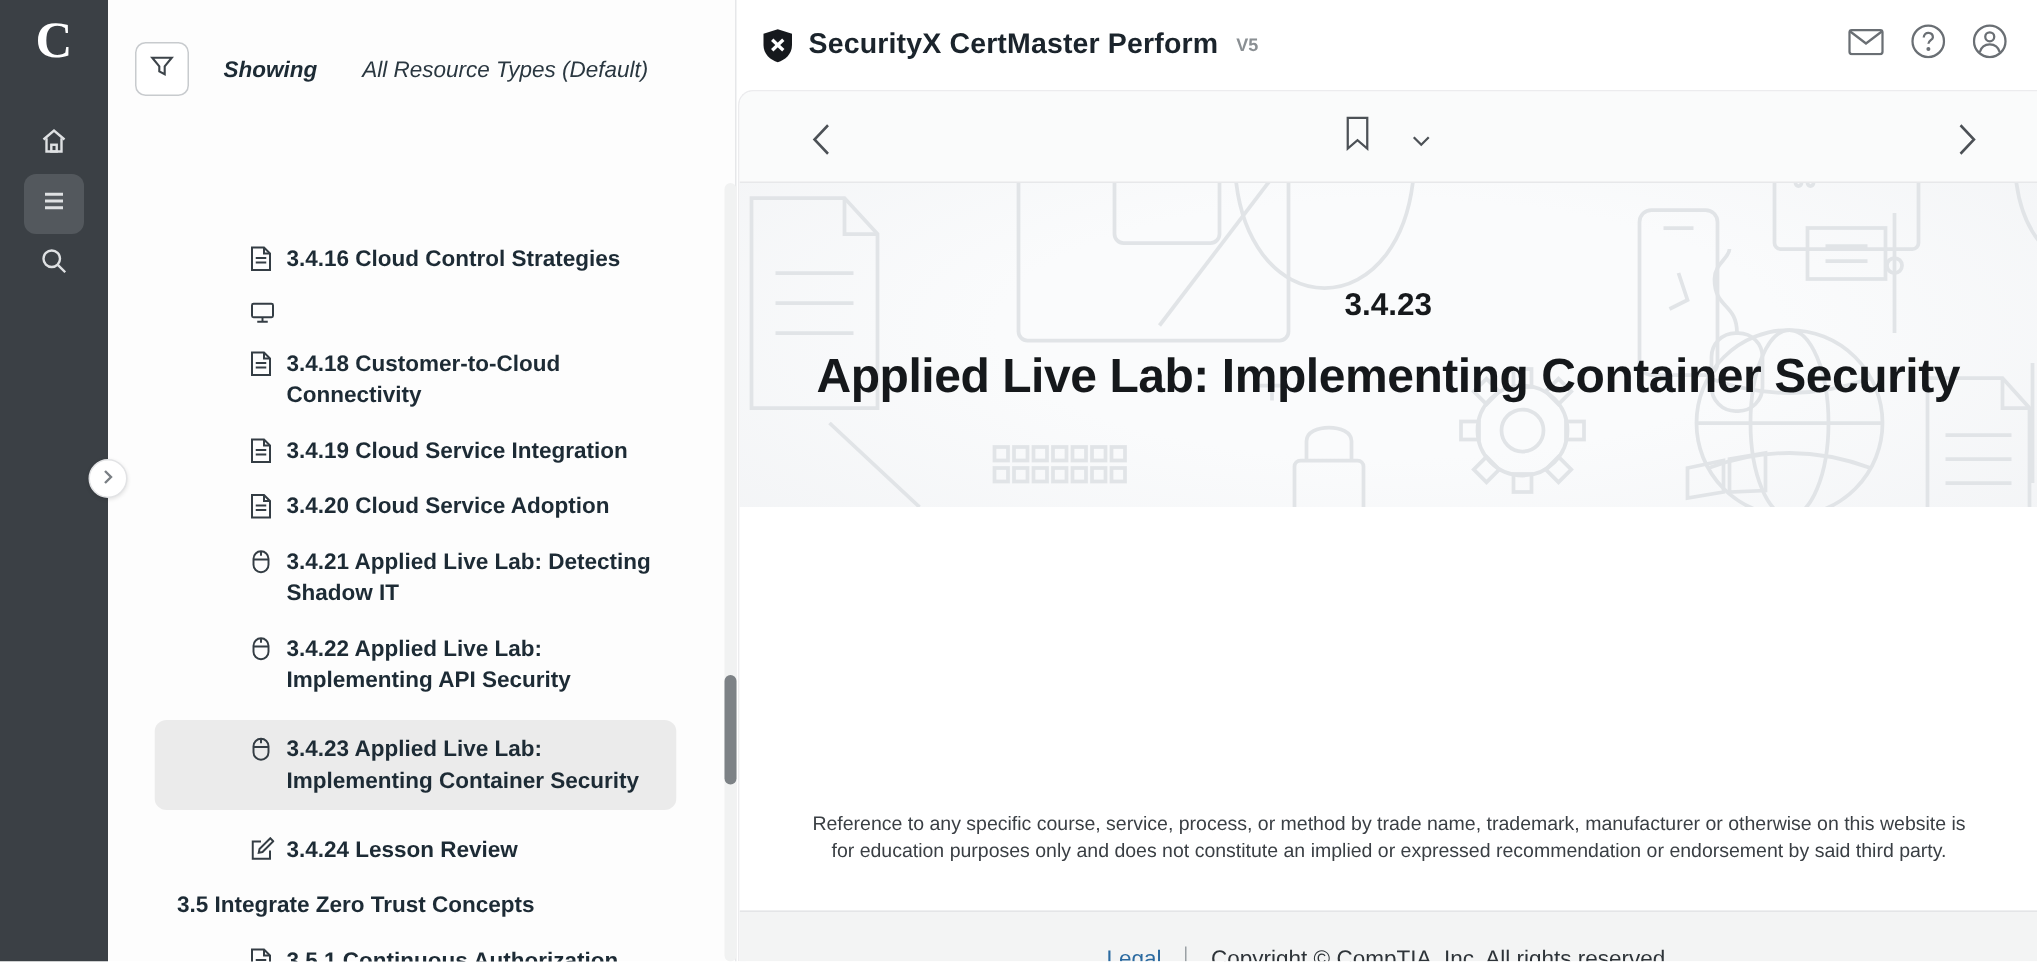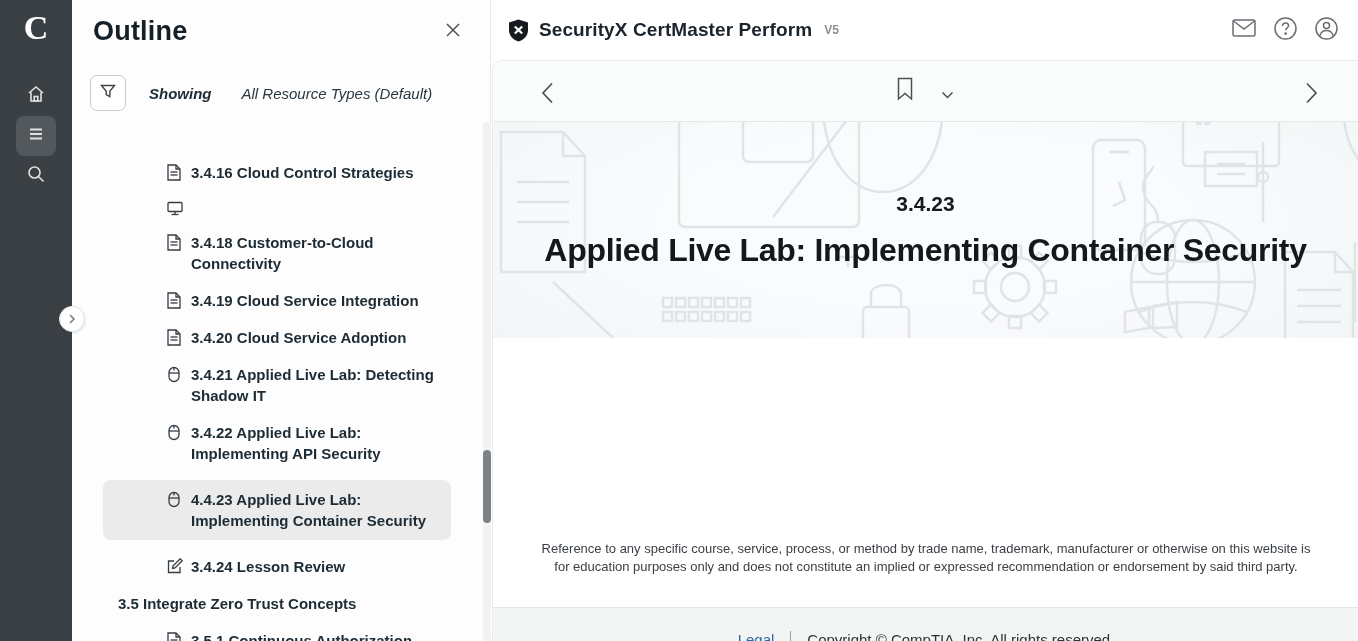--- a/index.html
+++ b/index.html
@@ -187,31 +187,20 @@
 
 <div class="expand-bubble">
   <span>
     <svg width="10" height="10" viewBox="0 0 10 10" fill="none" stroke="#7a7f84" stroke-width="1.6">
       <polyline points="3,1 7,5 3,9"></polyline>
     </svg>
   </span>
 </div>
 
 <aside class="outline-panel">
-  <div class="outline-header">
-    <div class="outline-title">Outline</div>
-    <div class="outline-close">
-      <span>
-        <svg width="18" height="18" viewBox="0 0 18 18" stroke="#4b5156" stroke-width="1.5">
-          <line x1="3" y1="3" x2="15" y2="15"></line>
-            <line x1="15" y1="3" x2="3" y2="15"></line>
-        </svg>
-      </span>
-    </div>
-  </div>
 
   <div class="filter-row">
     <div class="filter-btn">
       <span>
         <svg width="18" height="18" viewBox="0 0 18 18" fill="none" stroke="#3d444a" stroke-width="1.4">
           <path d="M2.5 3.5 H15.5 L10.8 9.2 V14.5 L7.2 12.6 V9.2 Z"></path>
         </svg>
       </span>
     </div>
     <span class="filter-showing">Showing</span>
@@ -301,21 +290,21 @@
     </div>
 
     <div class="o-item selected">
       <span class="ic">
         <svg width="14" height="17" viewBox="0 0 14 17" fill="none" stroke-width="1.3">
             <rect x="2" y="1.5" width="10" height="14" rx="5"></rect>
             <line x1="2" y1="7" x2="12" y2="7"></line>
             <line x1="7" y1="1.5" x2="7" y2="4.5"></line>
           </svg>
       </span>
-      <span class="lbl">4.4.23 Applied Live Lab: Implementing Container Security</span>
+      <span class="lbl">3.4.23 Applied Live Lab: Implementing Container Security</span>
     </div>
 
     <div class="o-item">
       <span class="ic">
         <svg width="16" height="16" viewBox="0 0 16 16" fill="none" stroke-width="1.3">
             <path d="M13 9 V14.5 H1.5 V3 H7"></path>
             <path d="M6 8 L13.2 0.8 L15.2 2.8 L8 10 L5.5 10.5 Z"></path>
           </svg>
       </span>
       <span class="lbl">3.4.24 Lesson Review</span>

